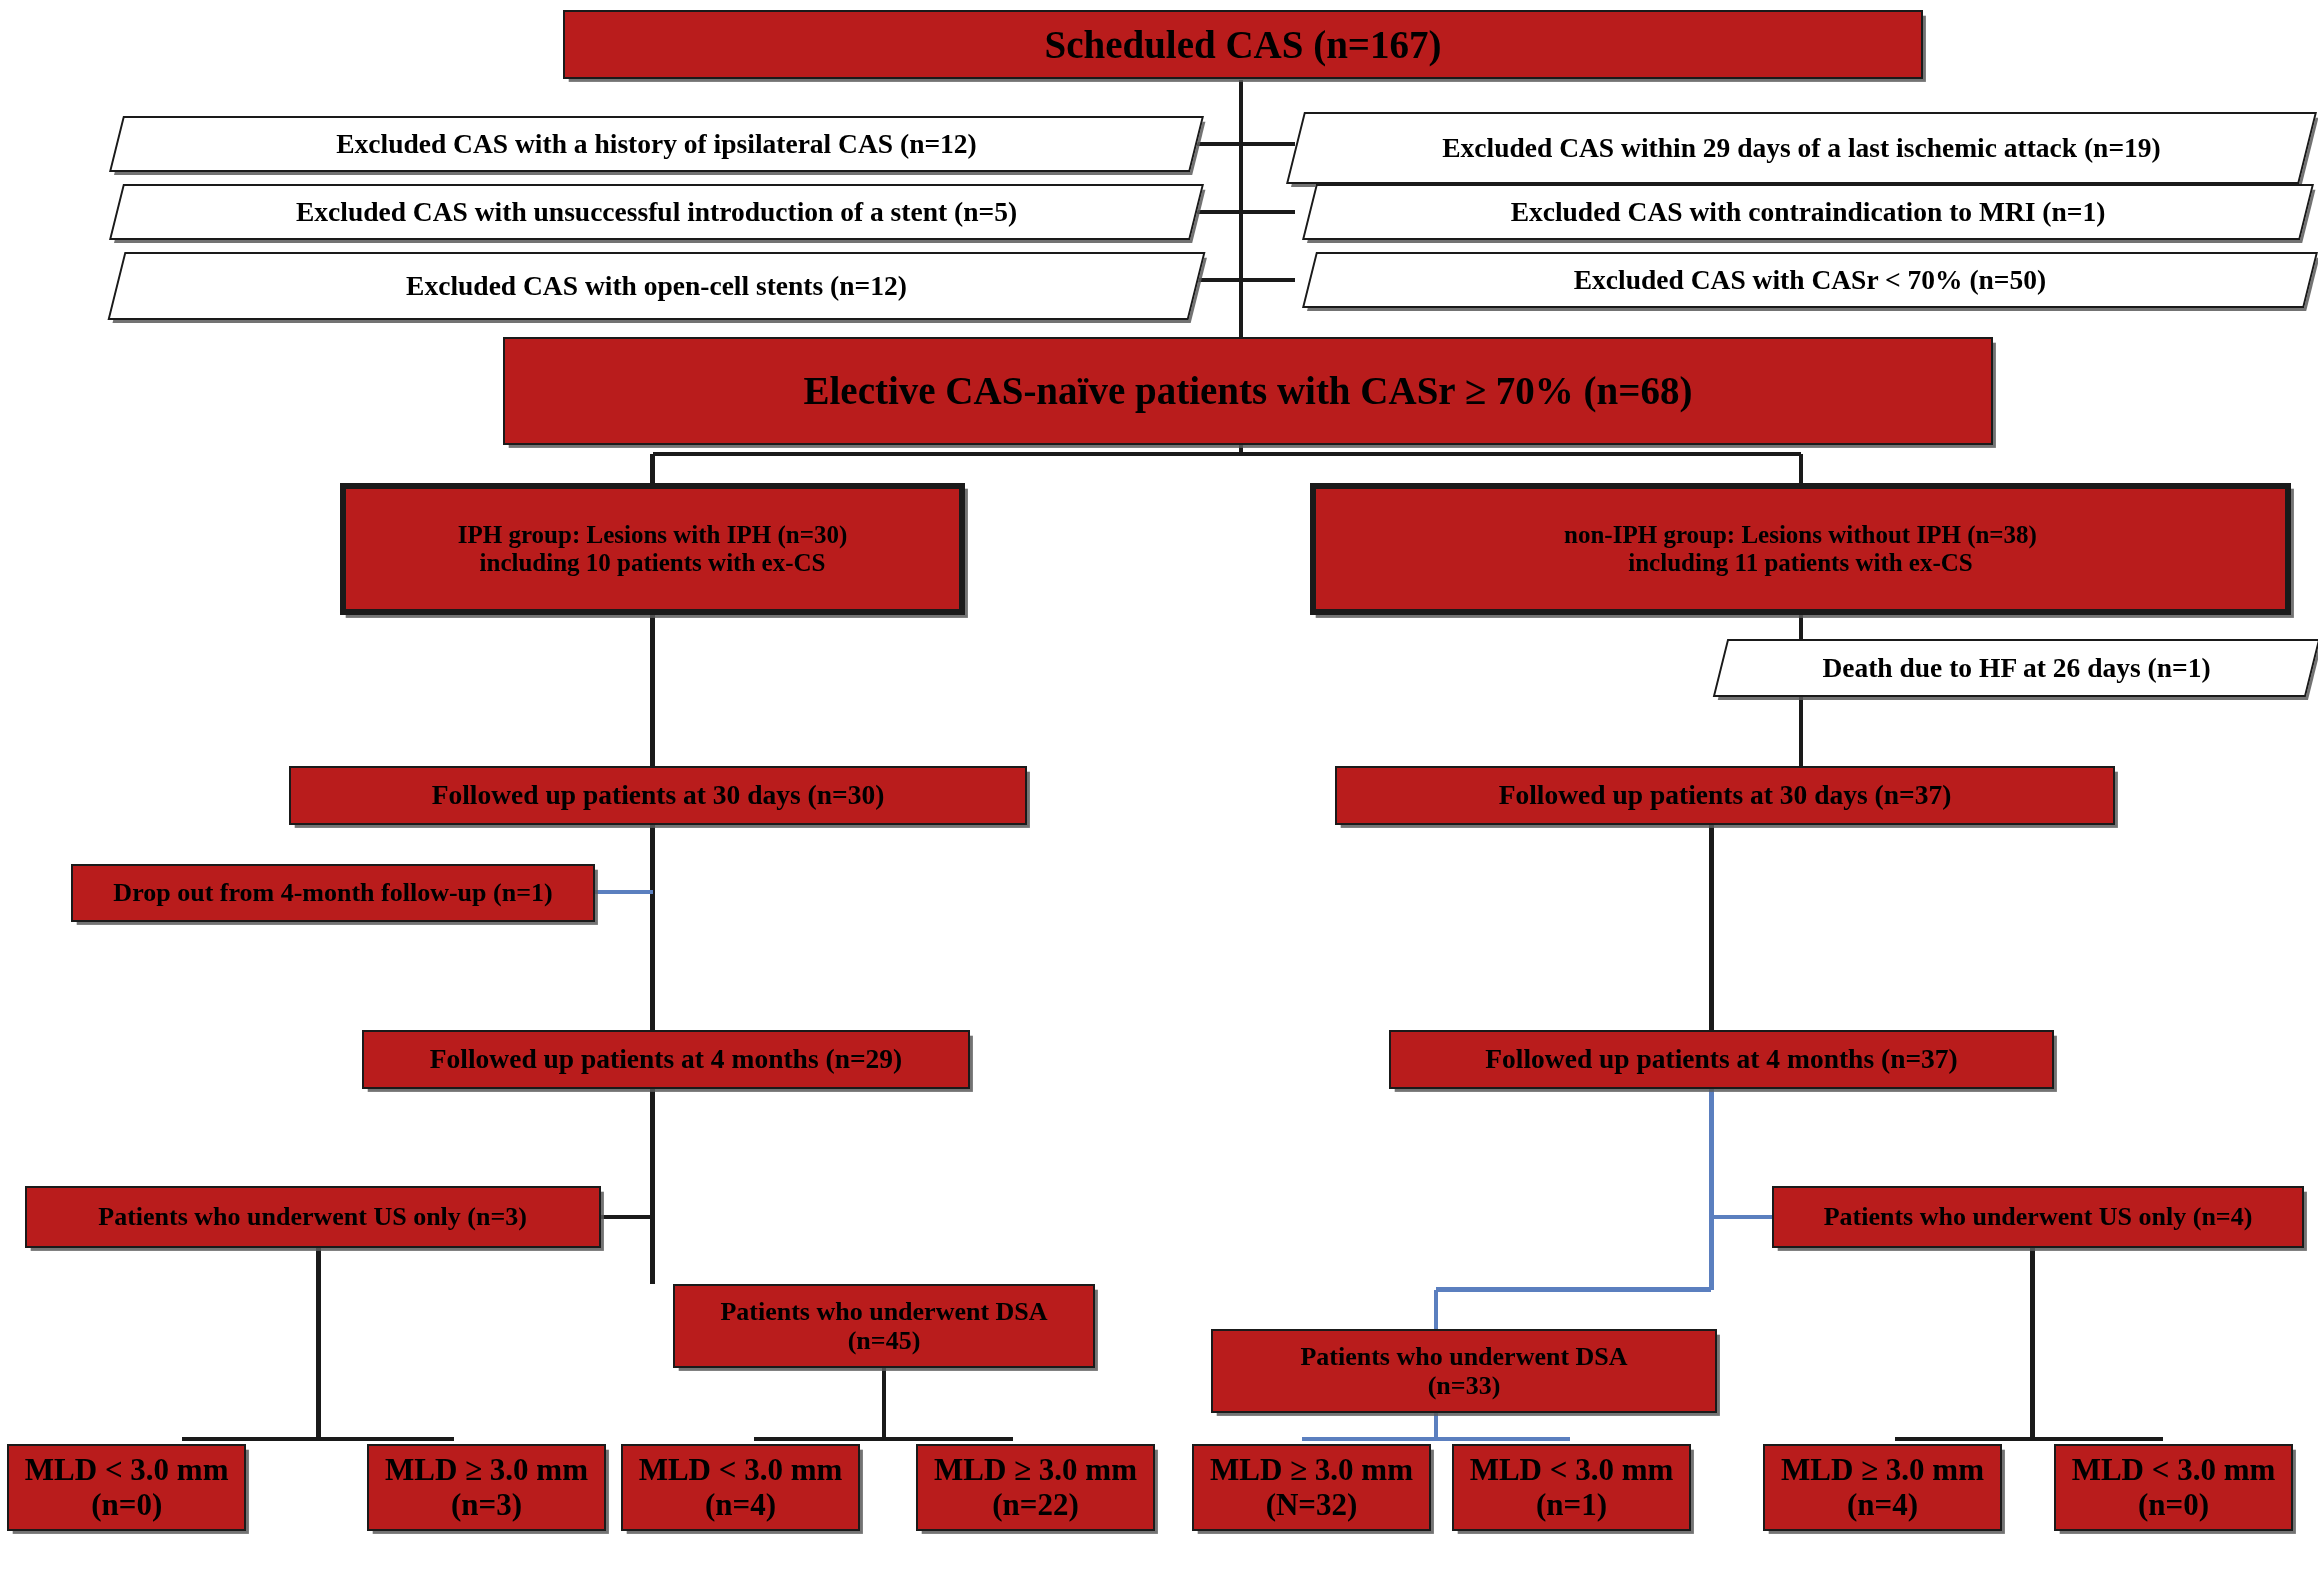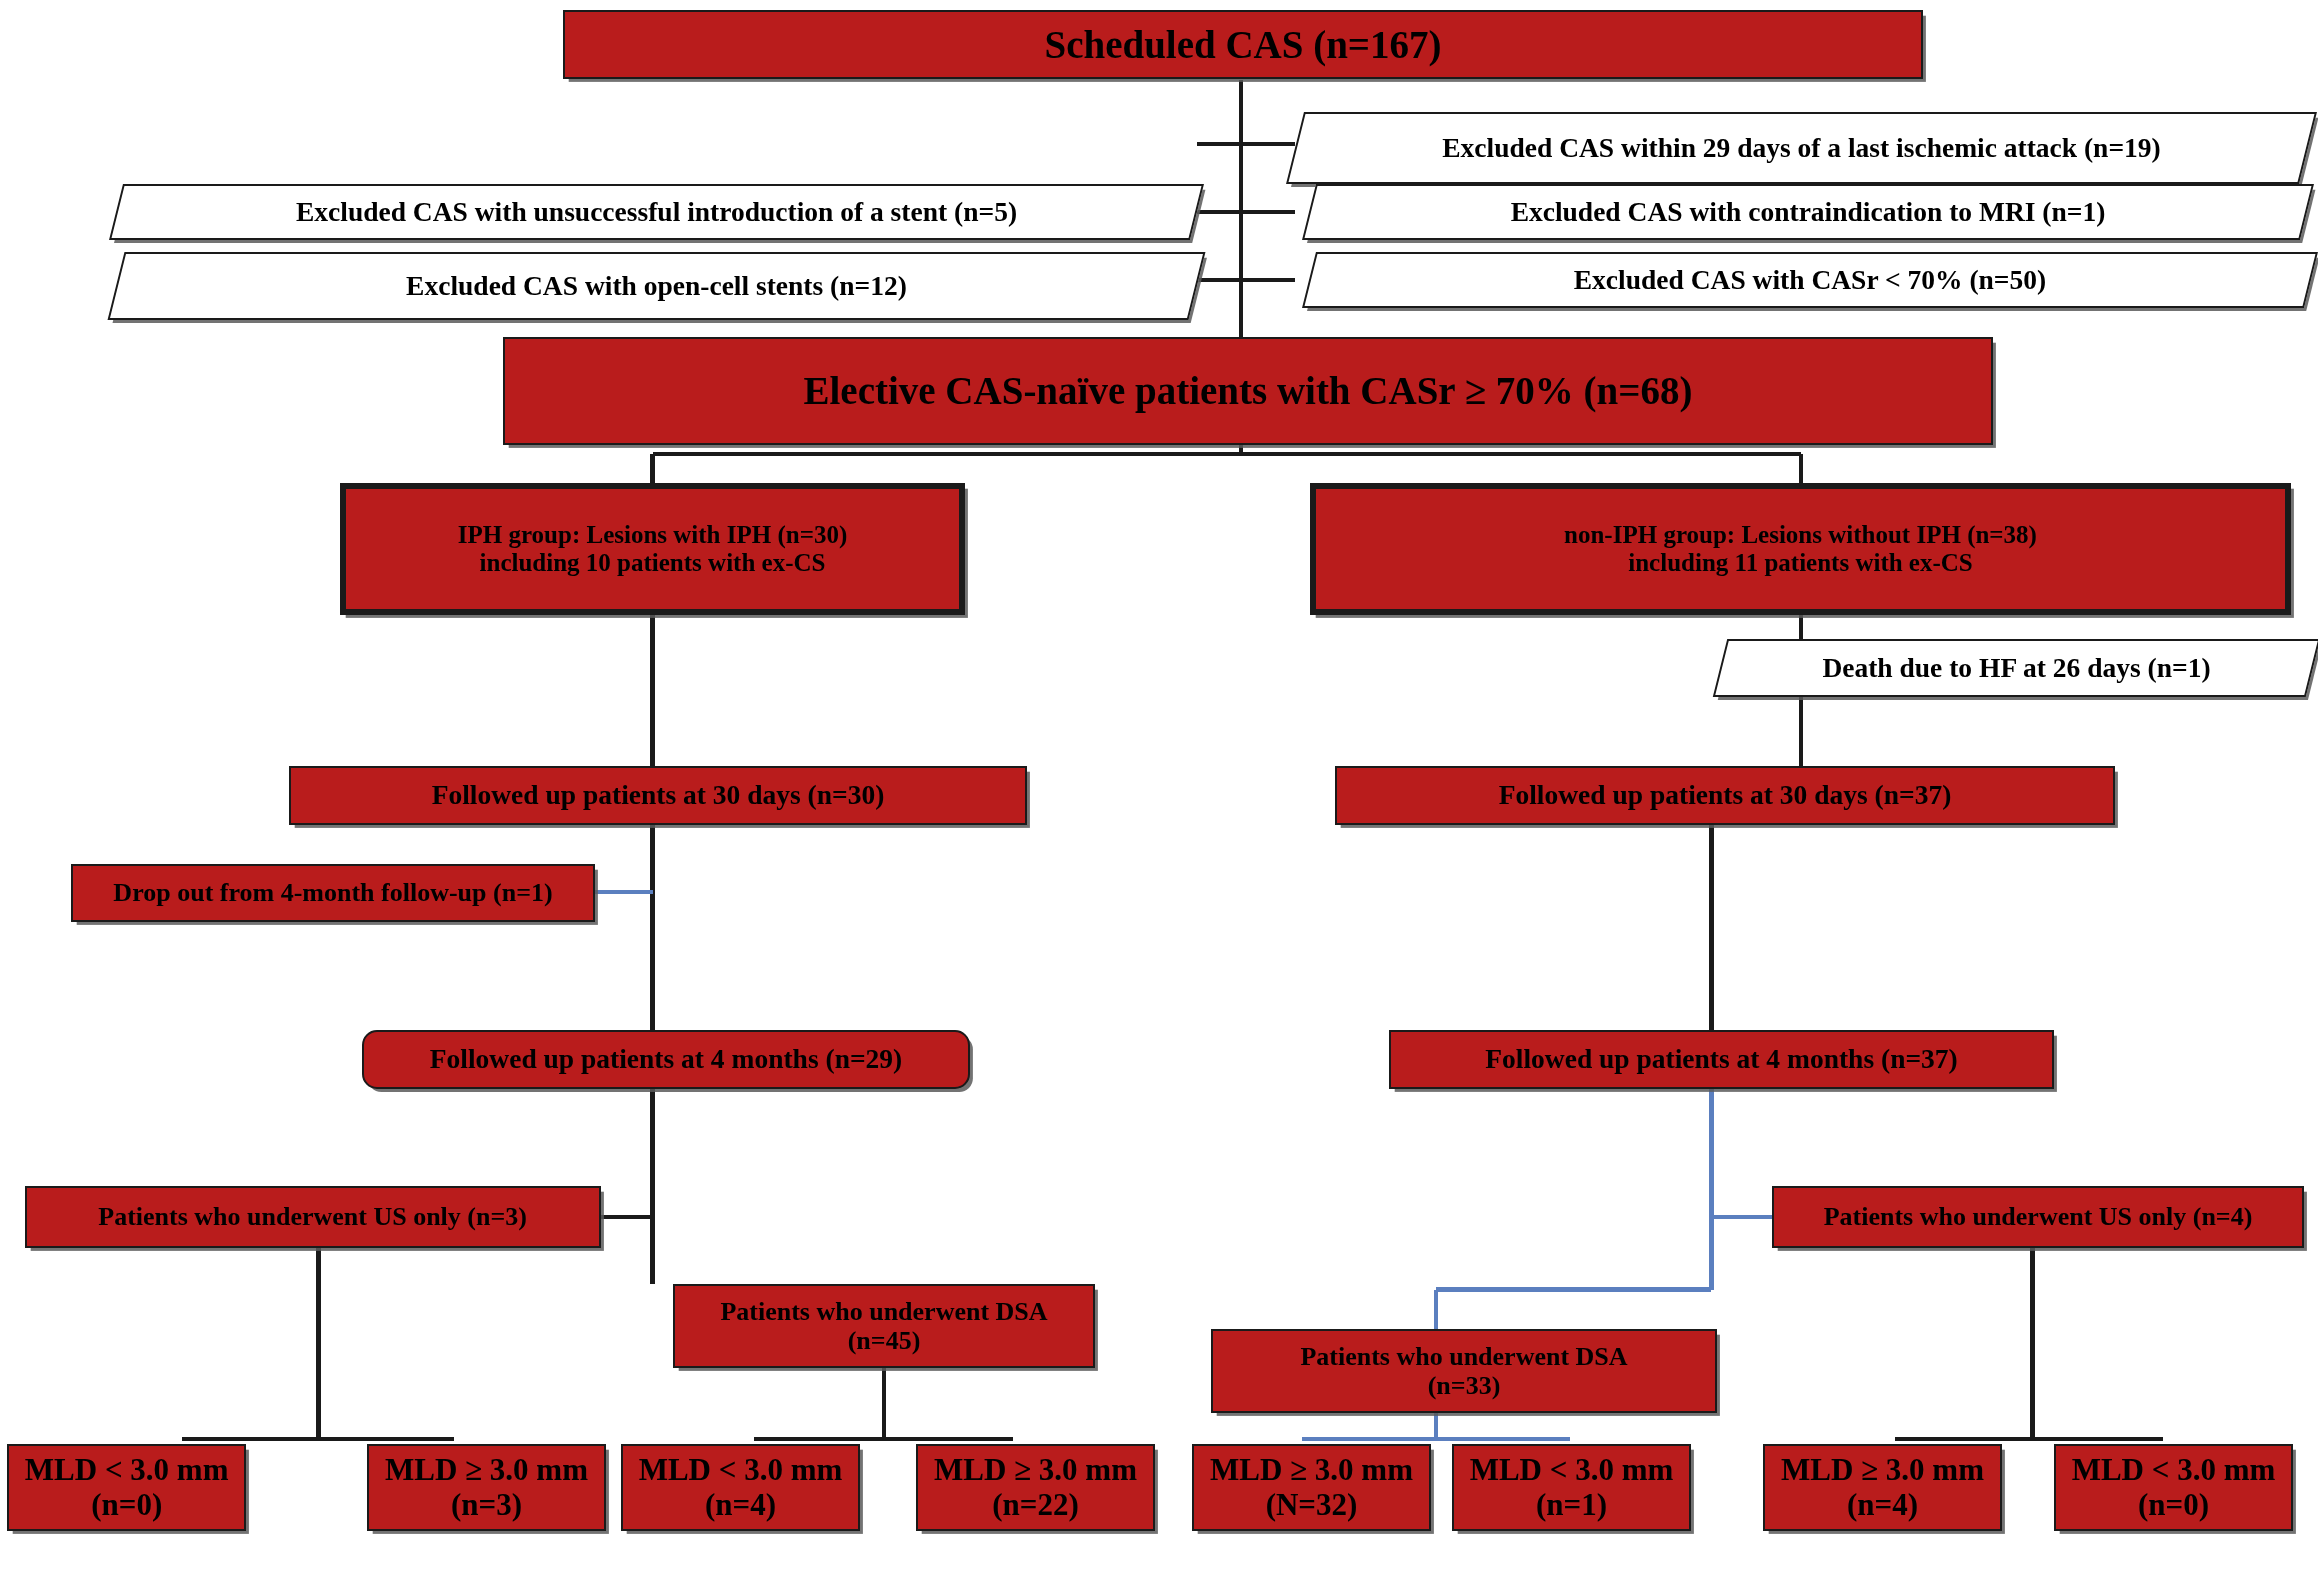--- a/index.html
+++ b/index.html
@@ -109,20 +109,26 @@
 
       <line x1="2810" y1="1709" x2="2810" y2="1990"></line>
       <line x1="2620" y1="1990" x2="2990" y2="1990"></line>
     </g>
   </svg>
 
   <div class="node fs-54" style="left:563px;top:10px;width:1360px;height:69px;">
     <span>Scheduled CAS (n=167)</span>
   </div>
 
+  <div class="skew fs-38" style="left:116px;top:116px;width:1081px;height:56px;">
+    <div class="shape"></div>
+    <div class="txt">
+        <span>Excluded CAS with a history of ipsilateral CAS (n=12)</span>
+      </div>
+  </div>
   <div class="skew fs-38" style="left:116px;top:184px;width:1081px;height:56px;">
     <div class="shape"></div>
     <div class="txt">
         <span>Excluded CAS with unsuccessful introduction of a stent (n=5)</span>
       </div>
   </div>
   <div class="skew fs-38" style="left:116px;top:252px;width:1081px;height:68px;">
     <div class="shape"></div>
     <div class="txt">
         <span>Excluded CAS with open-cell stents (n=12)</span>
@@ -172,21 +178,21 @@
     <span>Followed up patients at 30 days (n=30)</span>
   </div>
   <div class="node fs-38" style="left:1335px;top:766px;width:780px;height:59px;">
     <span>Followed up patients at 30 days (n=37)</span>
   </div>
 
   <div class="node fs-36" style="left:71px;top:864px;width:524px;height:58px;">
     <span>Drop out from 4-month follow-up (n=1)</span>
   </div>
 
-  <div class="node fs-38" style="left:362px;top:1030px;width:608px;height:59px;border-radius:15px;">
+  <div class="node fs-38" style="left:362px;top:1030px;width:608px;height:59px;">
     <span>Followed up patients at 4 months (n=29)</span>
   </div>
   <div class="node fs-38" style="left:1389px;top:1030px;width:665px;height:59px;">
     <span>Followed up patients at 4 months  (n=37)</span>
   </div>
 
   <div class="node fs-36" style="left:24.6px;top:1186px;width:576px;height:62px;">
     <span>Patients who underwent US only (n=3)</span>
   </div>
   <div class="node fs-36" style="left:1772px;top:1186px;width:532px;height:62px;">

